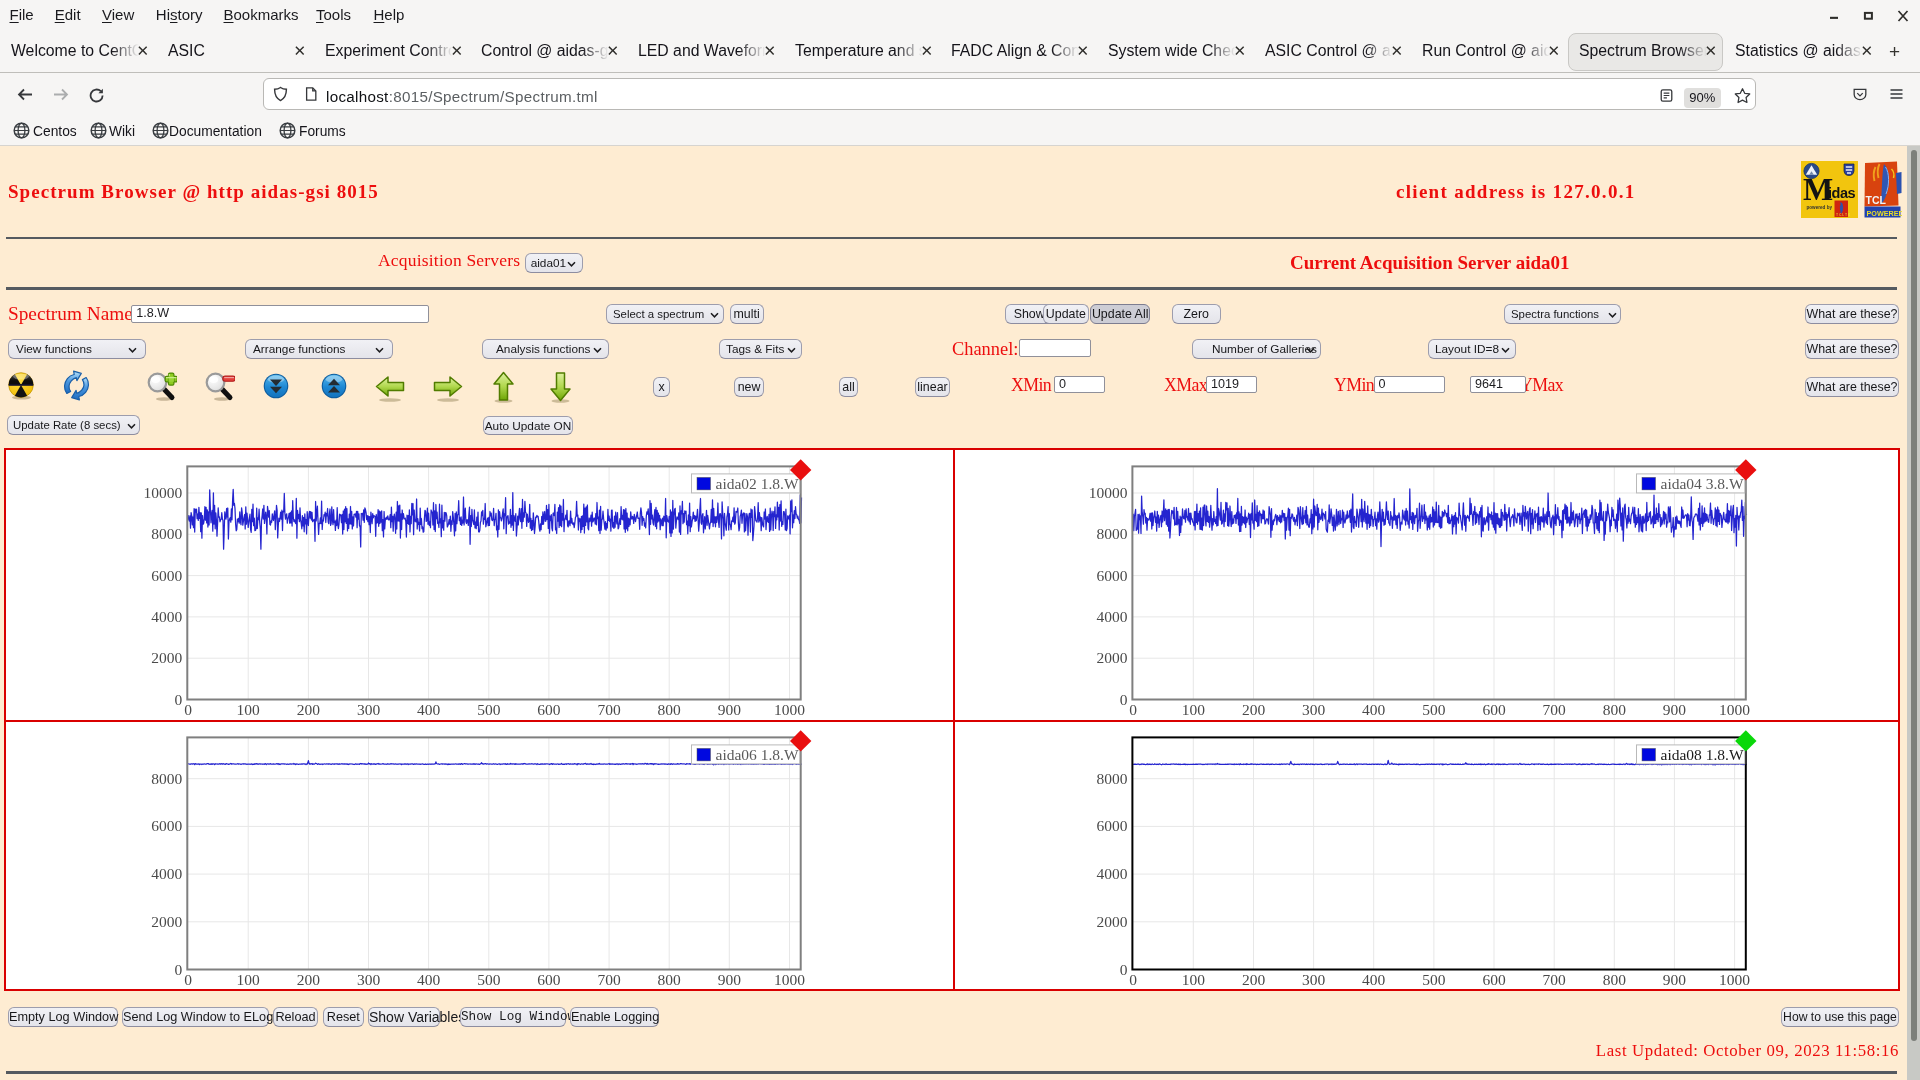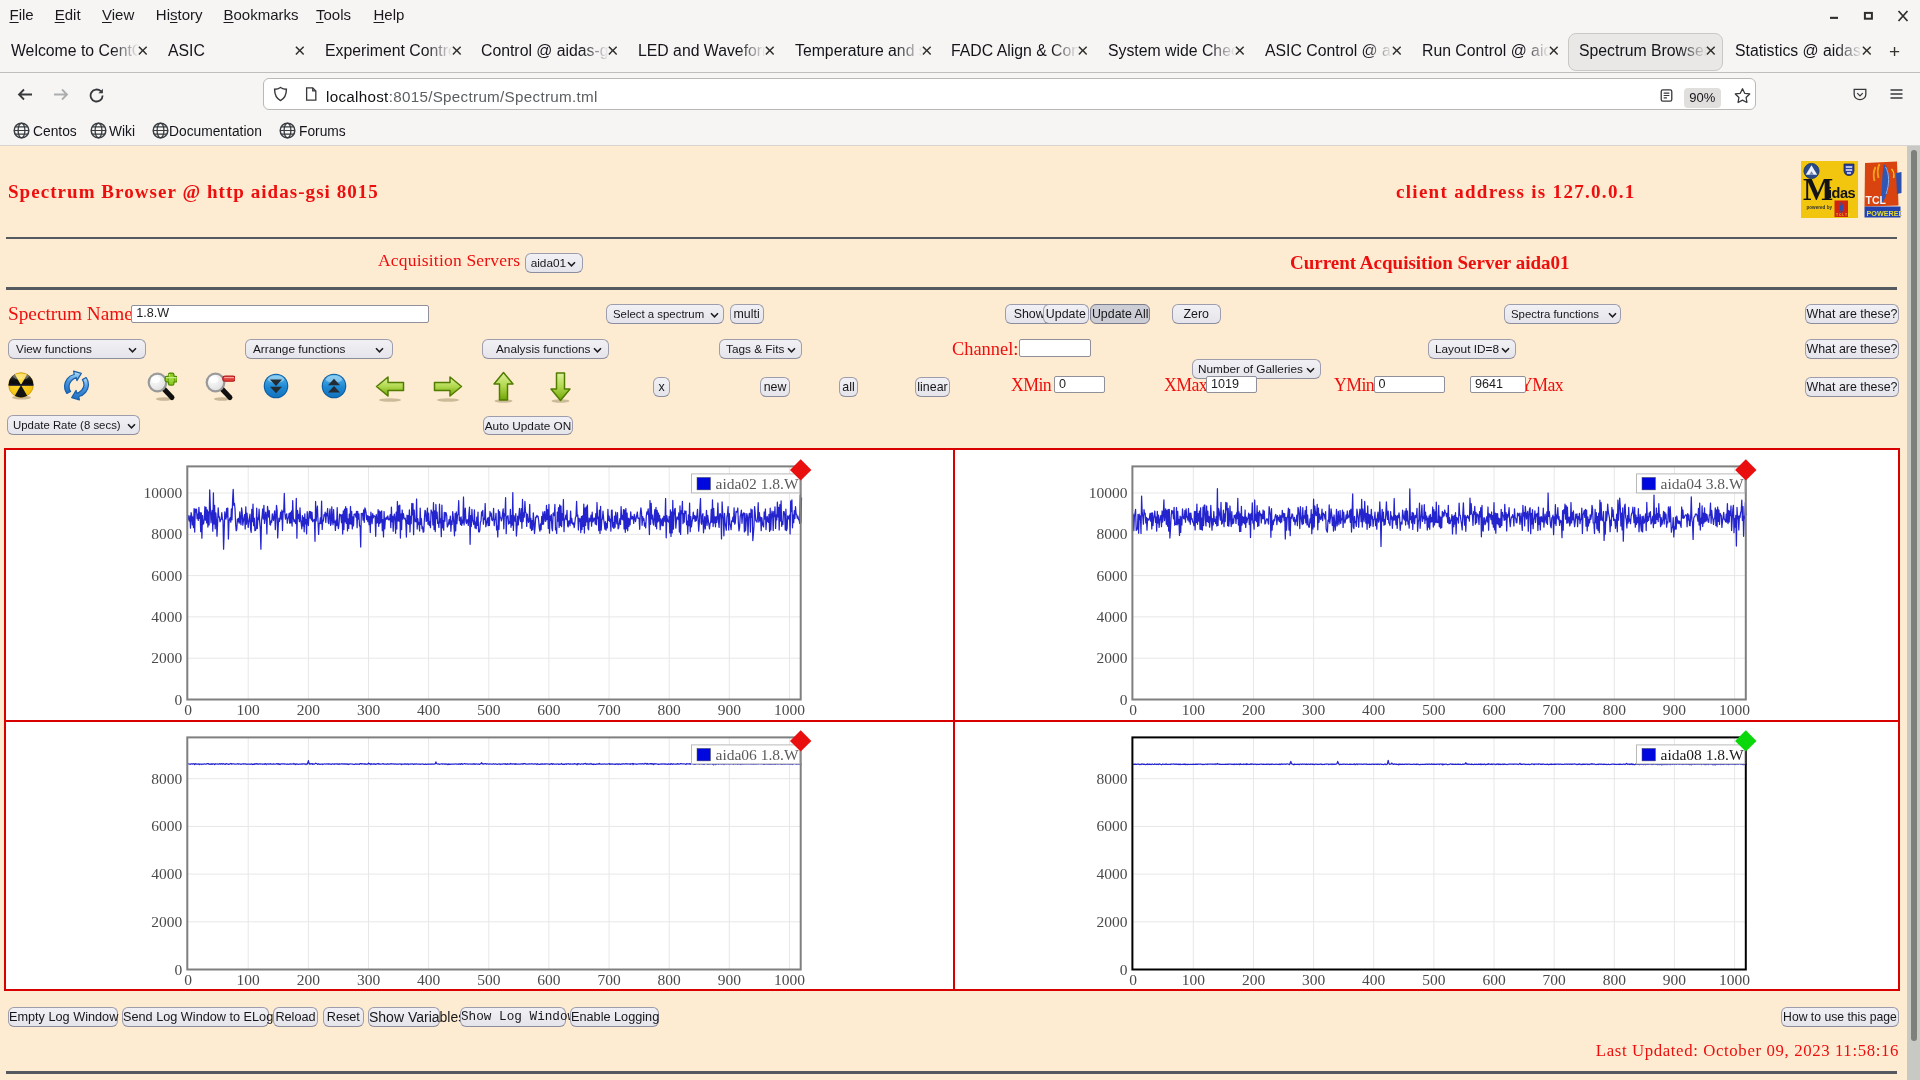--- a/index.html
+++ b/index.html
@@ -235,21 +235,21 @@
         <path d="M1 2.2 l3.5 3.6 L8 2.2" stroke="#1c1c1f" stroke-width="1.5" fill="none"></path>
       </svg></div>
  <div class="gsel" style="left:482px;top:193px;width:127px;padding-left:13px;">Analysis functions<svg style="right:6px" width="9" height="8" viewBox="0 0 9 8">
         <path d="M1 2.2 l3.5 3.6 L8 2.2" stroke="#1c1c1f" stroke-width="1.5" fill="none"></path>
       </svg></div>
  <div class="gsel" style="left:719px;top:193px;width:83px;padding-left:6px;">Tags &amp; Fits<svg style="right:5px" width="9" height="8" viewBox="0 0 9 8">
         <path d="M1 2.2 l3.5 3.6 L8 2.2" stroke="#1c1c1f" stroke-width="1.5" fill="none"></path>
       </svg></div>
  <div class="abs red" style="left:952px;top:192.5px;font-size:18.4px;">Channel:</div>
  <div class="ginp" style="left:1019px;top:193px;width:72px;"></div>
- <div class="gsel" style="left:1192px;top:193px;width:129px;padding-left:5px;margin-top:20px;">Number of Galleries<svg style="right:5px" width="9" height="8" viewBox="0 0 9 8">
+ <div class="gsel" style="left:1192px;top:193px;width:129px;padding-left:19px;">Number of Galleries<svg style="right:5px" width="9" height="8" viewBox="0 0 9 8">
         <path d="M1 2.2 l3.5 3.6 L8 2.2" stroke="#1c1c1f" stroke-width="1.5" fill="none"></path>
       </svg></div>
  <div class="gsel" style="left:1428px;top:193px;width:88px;padding-left:6px;">Layout ID=8<svg style="right:5px" width="9" height="8" viewBox="0 0 9 8">
         <path d="M1 2.2 l3.5 3.6 L8 2.2" stroke="#1c1c1f" stroke-width="1.5" fill="none"></path>
       </svg></div>
  <div class="gbtn" style="left:1805px;top:193px;width:94px;">What are these?</div>
 
  <svg class="icon" style="left:8px;top:226px" width="26" height="28" viewBox="0 0 26 28">
 <defs>
         <radialGradient id="rg1" cx="0.38" cy="0.3" r="0.8">
@@ -380,21 +380,21 @@
         <linearGradient id="gad" x1="0" y1="0" x2="0" y2="1">
           <stop offset="0" stop-color="#ddf09e"></stop>
           <stop offset="0.5" stop-color="#b1d84e"></stop>
           <stop offset="1" stop-color="#6ea607"></stop>
         </linearGradient>
       </defs>
 <ellipse cx="13.5" cy="30" rx="9" ry="1.7" fill="rgba(100,85,30,0.32)"></ellipse>
 <polygon points="9.5,2.0 9.5,18.0 4.0,18.0 13.5,29.5 23.0,18.0 17.5,18.0 17.5,2.0" fill="url(#gad)" stroke="#517c00" stroke-width="1.5" stroke-linejoin="round"></polygon>
 </svg>
  <div class="gbtn" style="left:653px;top:231px;width:17px;">x</div>
- <div class="gbtn" style="left:734px;top:231px;width:30px;margin-left:26px;">new</div>
+ <div class="gbtn" style="left:734px;top:231px;width:30px;">new</div>
  <div class="gbtn" style="left:839px;top:231px;width:19px;">all</div>
  <div class="gbtn" style="left:915px;top:231px;width:35px;">linear</div>
  <div class="abs red" style="left:1011px;top:228.6px;font-size:17.8px;letter-spacing:-0.6px;">XMin</div>
  <div class="ginp" style="left:1054px;top:229.5px;width:51px;">0</div>
  <div class="abs red" style="left:1164px;top:228.6px;font-size:17.8px;letter-spacing:-0.6px;">XMax</div>
  <div class="ginp" style="left:1206px;top:229.5px;width:51px;">1019</div>
  <div class="abs red" style="left:1334px;top:228.6px;font-size:17.8px;letter-spacing:-0.6px;">YMin</div>
  <div class="ginp" style="left:1373.5px;top:229.5px;width:71px;">0</div>
  <div class="abs red" style="left:1520px;top:228.6px;font-size:17.8px;letter-spacing:-0.6px;">YMax</div>
  <div class="ginp" style="left:1470px;top:229.5px;width:56px;">9641</div>

